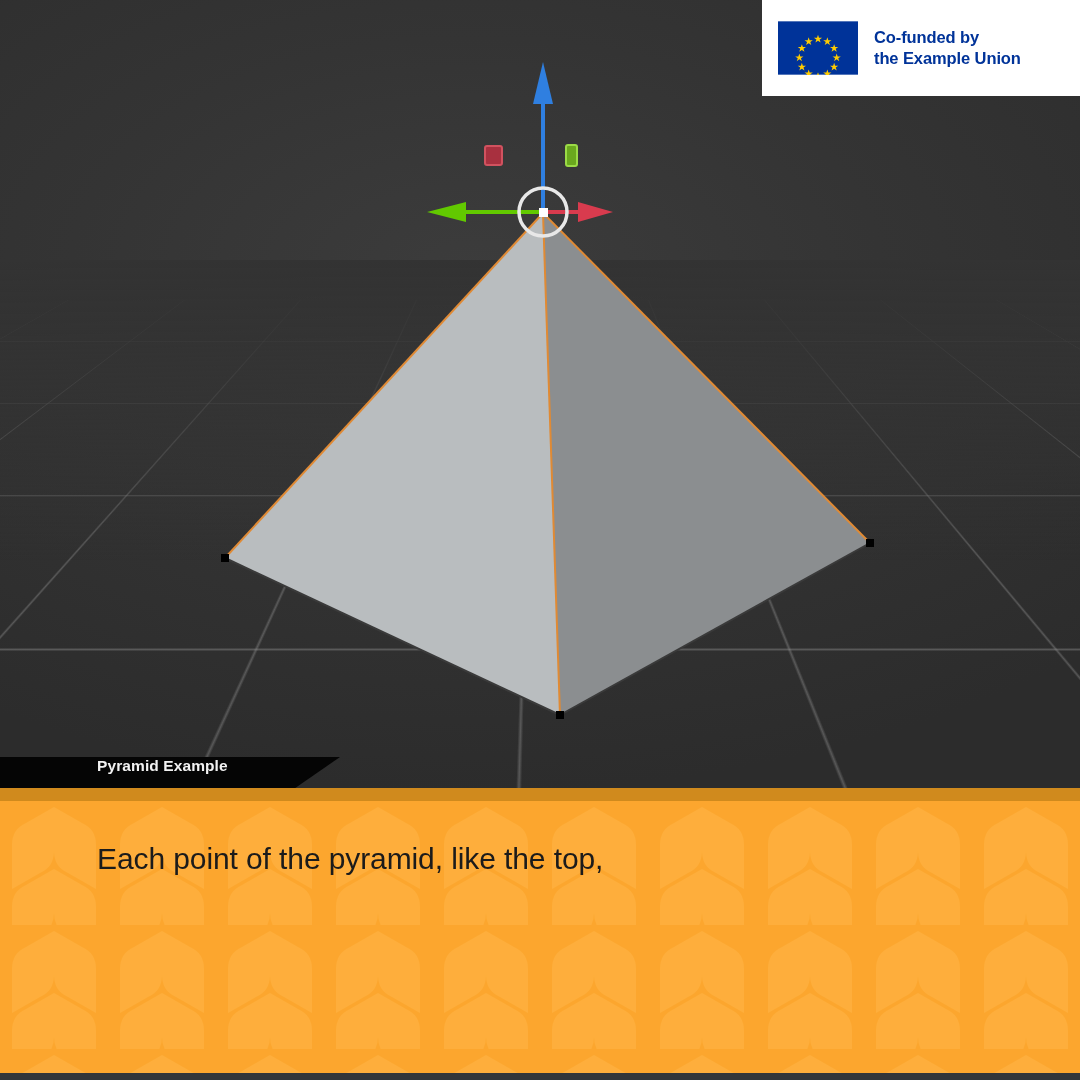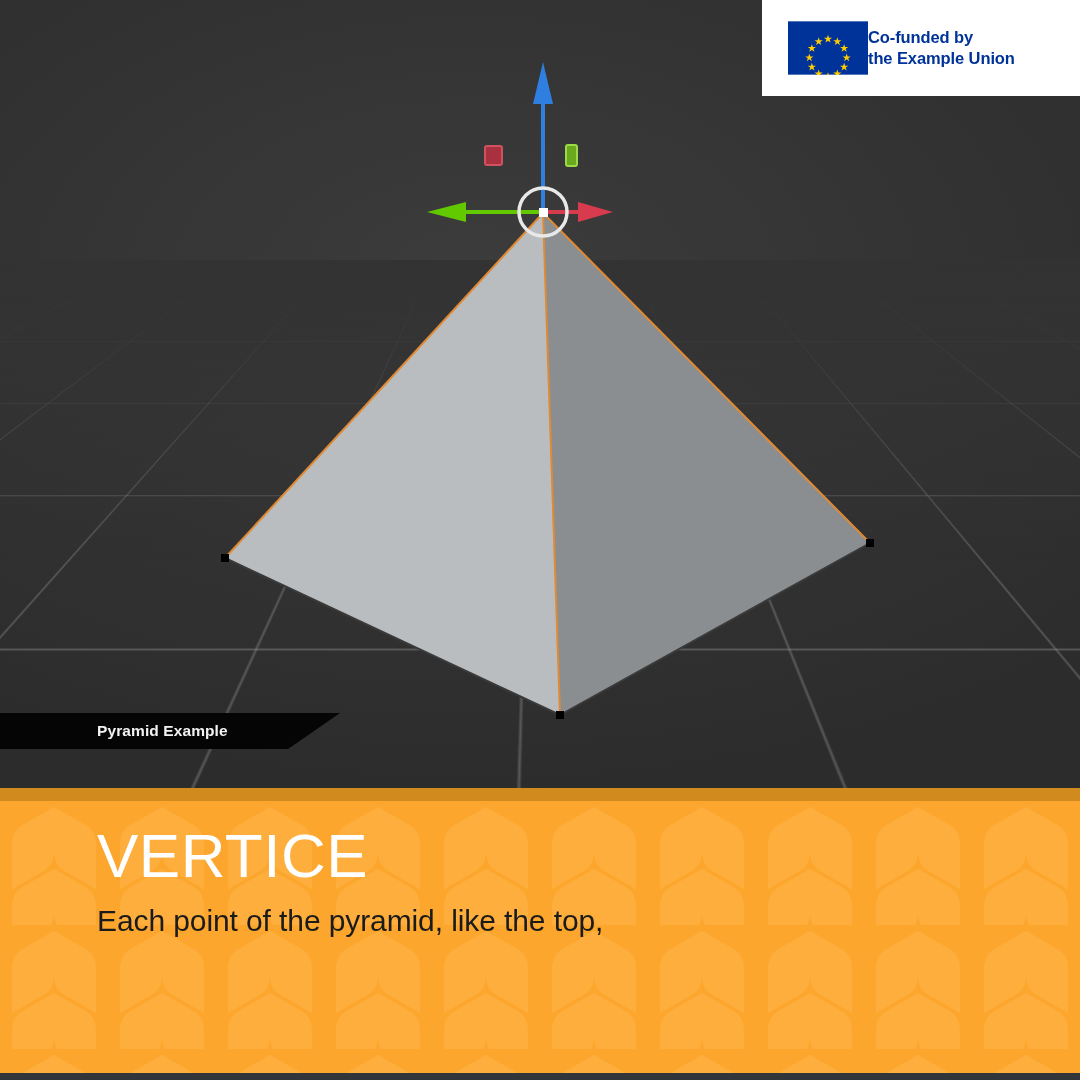--- a/index.html
+++ b/index.html
@@ -45,40 +45,40 @@
   }
 
   .vp-svg { position:absolute; left:0; top:0; width:1080px; height:800px; }
 
   
   #eu-panel {
     position:absolute; right:0; top:0;
     width:318px; height:96px;
     background:#ffffff;
     display:flex; align-items:center;
-    padding-left:26px;
-    gap:0;
+    padding-left:16px;
+    gap:16px;
   }
   #eu-flag { width:80px; height:54px; display:block; flex:0 0 auto; }
   #eu-text {
     color:#003399;
     font-size:16.5px;
     font-weight:bold;
     line-height:1.27;
     letter-spacing:-0.1px;
     white-space:nowrap;
   }
 
   
   #label-banner {
-    position:absolute; left:0; top:713px;
+    position:absolute; left:0; top:757px;
     width:340px; height:36px;
     background:#050505;
     clip-path: polygon(0 0, 340px 0, 288px 36px, 0 36px);
-    display:flex; align-items:center;
+    display:flex; 
   }
   #label-banner-text {
     color:#f2f2f2;
     font-size:15.5px;
     font-weight:bold;
     margin-left:97px;
     letter-spacing:.1px;
   }
 
   
@@ -214,21 +214,20 @@
             <path d="M0 6 L0 50 Q0 66 -14 72 L-42 88 L-42 44 Q-42 28 -28 22 Z"></path>
             <path d="M108 6 L108 50 Q108 66 122 72 L150 88 L150 44 Q150 28 136 22 Z"></path>
           </g>
         </pattern>
       </defs>
       <rect width="1080" height="272" fill="#fca62e"></rect>
       <rect width="1080" height="272" fill="url(#hexleaf)" opacity="0.55"></rect>
     </svg>
 
     <div id="orange-content">
-      <h1 id="headline">VERTICE</h1>
       <div id="body-text">
         <div>Each point of the pyramid, like the top,</div>
       </div>
     </div>
   </div>
 
   <div id="bottom-bar"></div>
 </div>
 
 </body></html>

